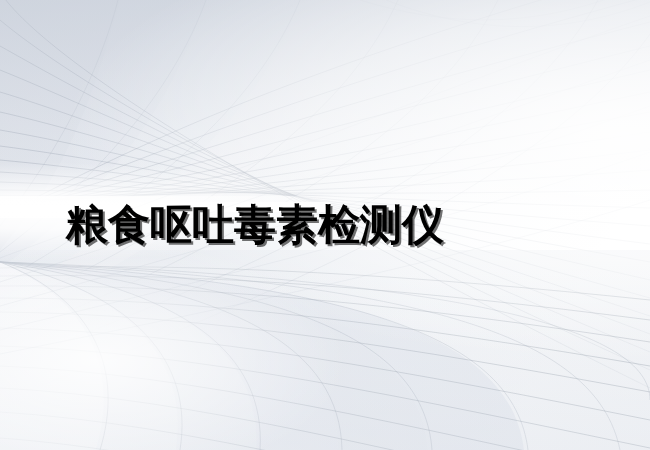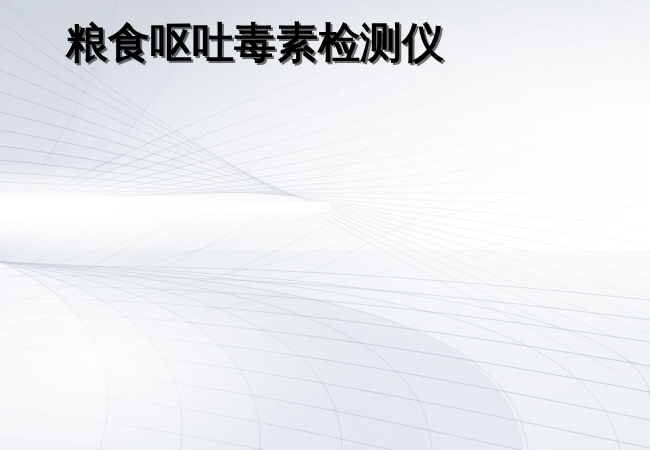--- a/index.html
+++ b/index.html
@@ -24,21 +24,21 @@
   }
   .tone.t3{
     background:radial-gradient(60% 14% at 6% 47%, rgba(255,255,255,1) 0%, rgba(255,255,255,0.85) 28%, rgba(255,255,255,0.0) 78%);
   }
   .tone.t4{
     background:radial-gradient(48% 34% at 15% 80%, rgba(255,255,255,0.85) 0%, rgba(255,255,255,0.25) 55%, rgba(255,255,255,0) 80%);
   }
 
   #title-block{
     position:absolute;left:0;top:0;width:650px;height:450px;
-    display:flex;flex-direction:column;justify-content:flex-start;
+    display:flex;flex-direction:column;justify-content:center;
     padding-left:66px;box-sizing:border-box;
   }
   .title-line{
     font-size:42px;
     font-weight:bold;
     color:#000000;
     letter-spacing:0px;
     line-height:86px;
     white-space:nowrap;
     text-shadow:2px 2px 0 rgba(0,0,0,0.55);

